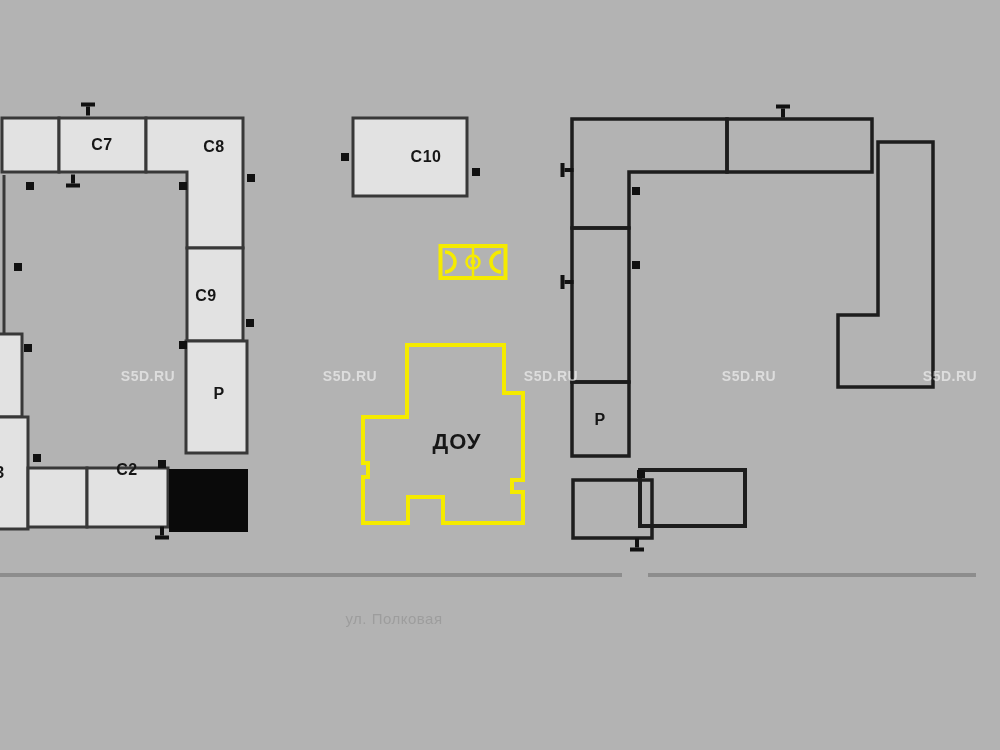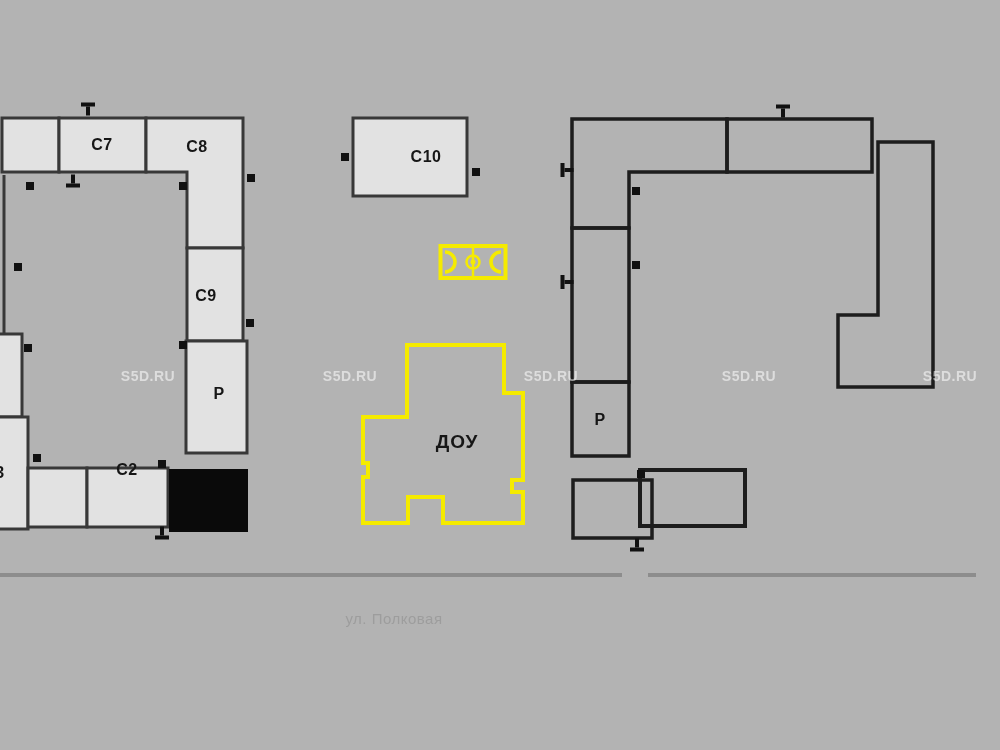--- a/index.html
+++ b/index.html
@@ -9,21 +9,21 @@
     font-family:"Liberation Sans",sans-serif;
   }
   .plan-svg{position:absolute;left:0;top:0;width:1000px;height:750px;}
 
   
   .blk-label{
     position:absolute;transform:translate(-50%,-50%);
     font-size:16px;font-weight:700;color:#161616;letter-spacing:0.5px;
     white-space:nowrap;user-select:none;
   }
-  .blk-label.big{font-size:19px;}
+  .blk-label.big{font-size:22px;}
   .blk-label.dou{font-weight:600;letter-spacing:1px;}
 
   
   .marker{position:absolute;transform:translate(-50%,-50%);}
   .m-sq{width:8px;height:8px;background:#111;}
   .m-t-up{width:14px;height:13px;}
   .m-t-up .bar{position:absolute;left:0;top:0;width:14px;height:4px;background:#111;}
   .m-t-up .stem{position:absolute;left:5px;top:4px;width:4px;height:9px;background:#111;}
   .m-t-down{width:14px;height:13px;}
   .m-t-down .bar{position:absolute;left:0;bottom:0;width:14px;height:4px;background:#111;}
@@ -87,21 +87,21 @@
       <rect x="440.5" y="246" width="65" height="32" stroke-width="4"></rect>
       <line x1="473" y1="247" x2="473" y2="277" stroke-width="2.5"></line>
       <circle cx="473" cy="262" r="6.5" stroke-width="2.5"></circle>
       <circle cx="473" cy="262" r="2.5" fill="#f5eb00" stroke="none"></circle>
       <path d="M445 252 A9 9 0 0 1 445 272" stroke-width="3.5"></path>
       <path d="M501 252 A9 9 0 0 0 501 272" stroke-width="3.5"></path>
     </g>
   </svg>
 
   <span class="blk-label" style="left:102px;top:145px">С7</span>
-  <span class="blk-label" style="left:197px;top:147px">С8</span>
+  <span class="blk-label" style="left:214px;top:147px">С8</span>
   <span class="blk-label" style="left:206px;top:296px">С9</span>
   <span class="blk-label" style="left:219px;top:394px">Р</span>
   <span class="blk-label" style="left:426px;top:157px">С10</span>
   <span class="blk-label" style="left:127px;top:470px">С2</span>
   <span class="blk-label" style="left:600px;top:420px">Р</span>
   <span class="blk-label big dou" style="left:457px;top:442px">ДОУ</span>
 
   <span class="blk-label" style="left:-6px;top:473px">С3</span>
 
   <div id="markers">

